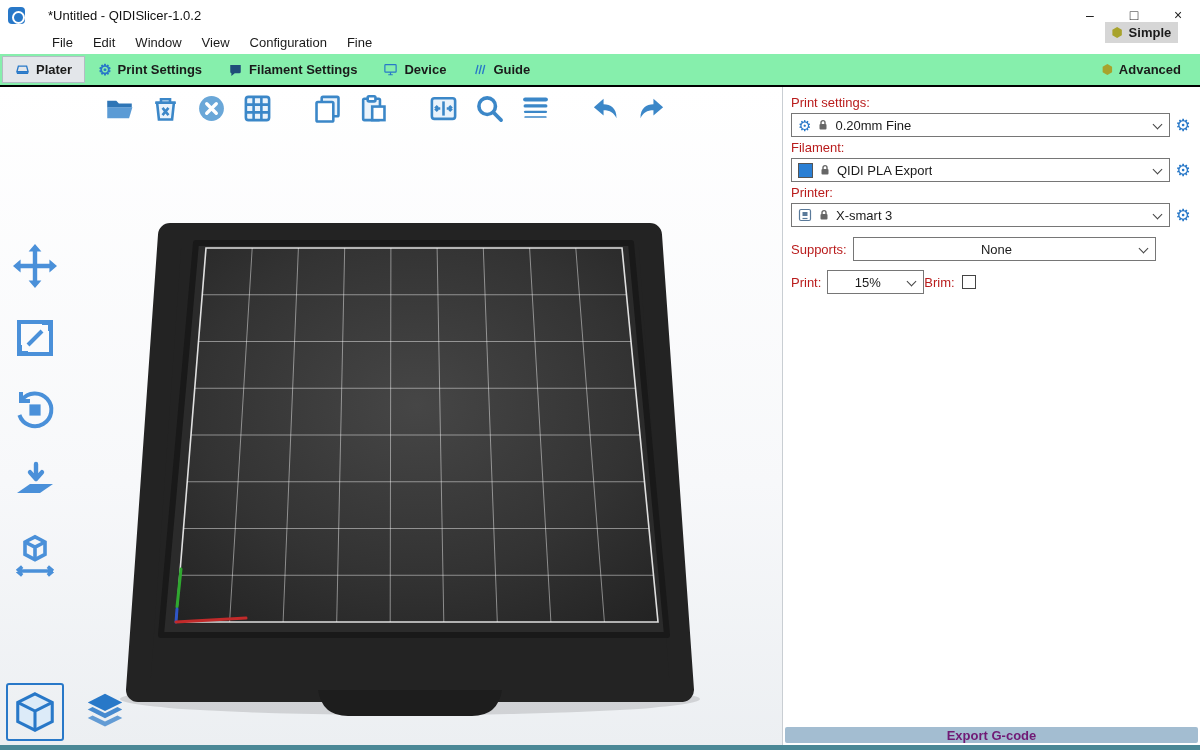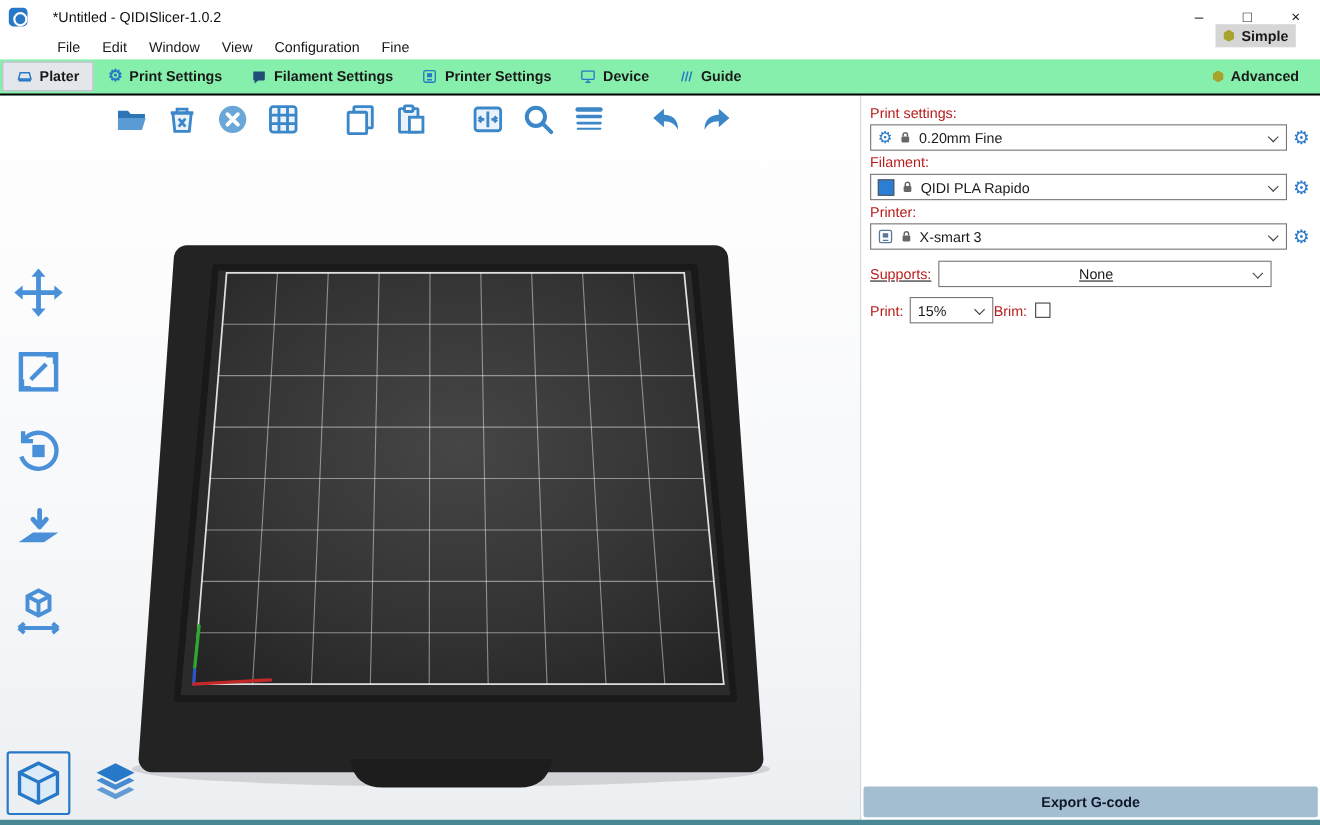--- a/index.html
+++ b/index.html
@@ -58,30 +58,30 @@
   .sidebar { flex:1; position:relative; padding:5px 8px 0 8px; background:#fff; }
   .side-label { margin:3px 0 3px; color:#b91c1c; }
   .combo-row { display:flex; align-items:center; gap:4px; margin-bottom:3px; }
   .combo { flex:1; height:24px; border:1px solid #767676; background:#fff; display:flex; align-items:center; gap:6px; padding:0 22px 0 6px; position:relative; cursor:pointer; }
   .combo .chev { position:absolute; right:8px; top:7px; width:7px; height:7px; border-right:1.6px solid #444; border-bottom:1.6px solid #444; transform:rotate(45deg); }
   .combo-text { white-space:nowrap; overflow:hidden; }
   .gear-btn { width:18px; flex:none; text-align:center; color:#2878c8; font-size:17px; line-height:1; cursor:pointer; }
   .swatch { width:15px; height:15px; background:#2a7fd4; border:1px solid #555; flex:none; }
   .lock-icon, .mini-icon { flex:none; display:inline-flex; }
 
-  .supports-row { display:flex; align-items:center; margin-top:10px;text-decoration:underline; }
+  .supports-row { display:flex; align-items:center; margin-top:10px; }
   .supports-row .side-label { width:62px; margin:0; }
   .supports-row .combo { margin-right:36px; }
   .infill-row { display:flex; align-items:center; margin-top:9px; }
   .infill-row .side-label { margin:0; }
-  .combo.small { flex:none; width:76px; margin-left:6px; }
+  .combo.small { flex:none; width:97px; margin-left:6px;justify-content:center; }
   .brim-label { margin-left:38px; }
   .brim-check { appearance:none; width:14px; height:14px; border:1px solid #444; background:#fff; margin-left:7px; cursor:pointer; }
 
-  .export-btn { position:absolute; left:2px; right:2px; bottom:2px; height:28px; background:#a3bdd1; color:#0f172a; font-weight:bold; display:flex; align-items:center; justify-content:center; border-radius:2px; cursor:pointer; }
+  .export-btn { position:absolute; left:2px; right:2px; bottom:2px; height:16px; background:#a3bdd1; color:#701a75; font-weight:bold; display:flex; align-items:center; justify-content:center; border-radius:2px; cursor:pointer; }
 
   .bottom-strip { height:5px; background:#4b8896; }
 </style>
 </head>
 <body>
 
 <div class="titlebar">
   <span class="app-icon"></span>
   <span class="title-text">*Untitled - QIDISlicer-1.0.2</span>
   <div class="win-controls">
@@ -110,28 +110,20 @@
   </div>
   <div class="tab">
     <span class="tab-glyph">⚙</span>
     <span>Print Settings</span>
   </div>
   <div class="tab">
     <svg viewBox="0 0 20 20" width="15" height="15">
         <path d="M3 4 h14 v9 a2 2 0 0 1 -2 2 H9 l-4.5 3.5 v-3.5 H5 a2 2 0 0 1 -2 -2z" fill="#1f4e79"></path>
       </svg>
     <span>Filament Settings</span>
-  </div>
-  <div class="tab">
-    <svg viewBox="0 0 20 20" width="15" height="15">
-        <rect x="3" y="3" width="14" height="14" rx="2" fill="none" stroke="#2878c8" stroke-width="1.6"></rect>
-        <rect x="7" y="6" width="6" height="5" fill="#2878c8"></rect>
-        <path d="M7 14 h6" stroke="#2878c8" stroke-width="1.6"></path>
-      </svg>
-    <span>Printer Settings</span>
   </div>
   <div class="tab">
     <svg viewBox="0 0 20 20" width="15" height="15">
         <rect x="2.5" y="3.5" width="15" height="10" rx="1" fill="none" stroke="#2878c8" stroke-width="1.6"></rect>
         <path d="M7 17 h6 M10 13.5 V17" stroke="#2878c8" stroke-width="1.6"></path>
       </svg>
     <span>Device</span>
   </div>
   <div class="tab">
     <svg viewBox="0 0 20 20" width="15" height="15">
@@ -356,21 +348,21 @@
     <div class="side-label">Filament:</div>
     <div class="combo-row">
       <div class="combo">
         <span class="swatch"></span>
         <span class="lock-icon">
           <svg viewBox="0 0 12 12" width="12" height="12">
               <rect x="2.5" y="5" width="7" height="5.5" rx="1" fill="#666"></rect>
               <path d="M4 5 V3.6 a2 2 0 0 1 4 0 V5" fill="none" stroke="#666" stroke-width="1.4"></path>
             </svg>
         </span>
-        <span class="combo-text">QIDI PLA Rapido</span>
+        <span class="combo-text">QIDI PLA Export</span>
         <span class="chev"></span>
       </div>
       <span class="gear-btn">⚙</span>
     </div>
 
     <div class="side-label">Printer:</div>
     <div class="combo-row">
       <div class="combo">
         <span class="mini-icon">
           <svg viewBox="0 0 14 14" width="14" height="14" fill="none" stroke="#5a7a9a" stroke-width="1.2">

